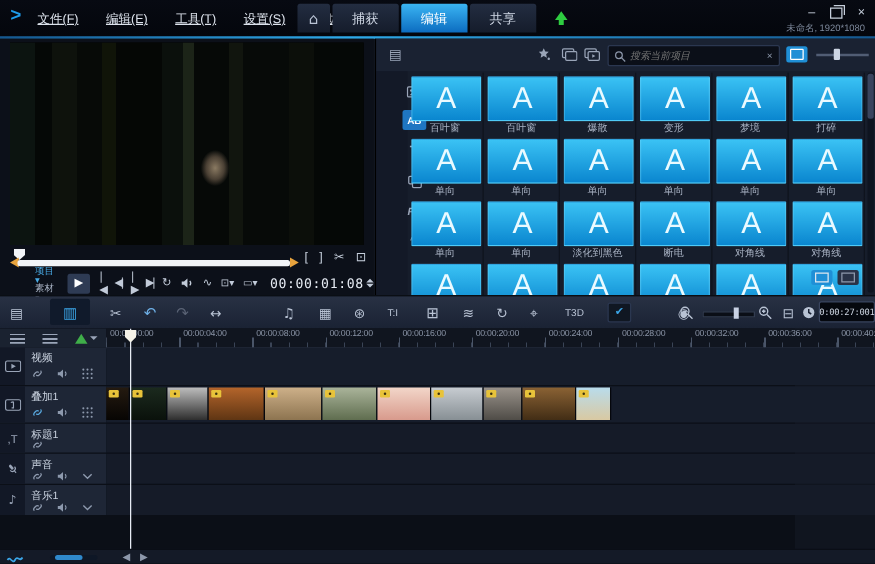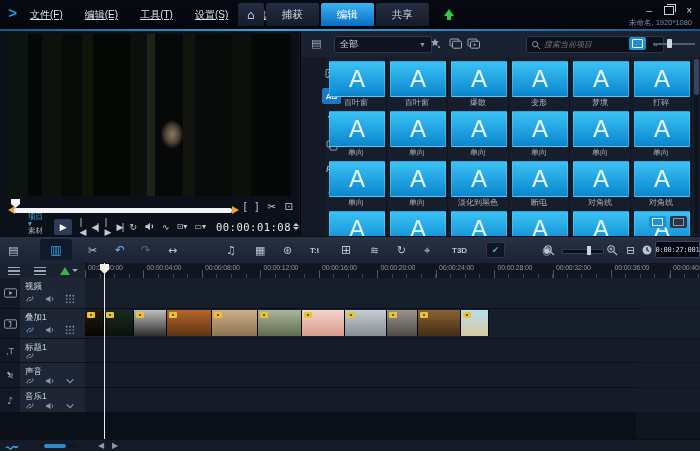--- a/index.html
+++ b/index.html
@@ -57,21 +57,21 @@
   #spin .dn{border-top:3px solid #c2cbd9;}
 
   
   #library{position:absolute;left:300px;top:31px;width:400px;height:205px;background:#161d2b;border-left:1px solid #000;}
   #libhead{position:absolute;left:0;top:0;width:400px;height:26px;background:#1a2232;}
   #libicon{position:absolute;left:10px;top:6px;color:#9aa5b8;font-size:11px;}
   #filter{position:absolute;left:33px;top:5px;width:86px;height:15px;background:#0d1320;border:1px solid #2c3850;border-radius:2px;
           display:flex;align-items:center;padding:0 5px;color:#d3dae6;font-size:9px;}
   #filter .arr{margin-left:auto;color:#8d98ab;font-size:7px;}
   .hicon{position:absolute;top:6px;color:#9aa5b8;}
-  #search{position:absolute;left:185px;top:5px;width:136px;height:15px;background:#0b0f18;border:1px solid #2b3750;border-radius:2px;display:flex;align-items:center;margin-left:40px;}
+  #search{position:absolute;left:185px;top:5px;width:136px;height:15px;background:#0b0f18;border:1px solid #2b3750;border-radius:2px;display:flex;align-items:center;}
   #search svg{margin-left:4px;}
   #search input{flex:1;background:transparent;border:0;outline:none;color:#8b95a8;font-size:8px;font-style:italic;padding:0 3px;min-width:0;}
   #search .x{color:#8d98ab;font-size:8px;margin-right:5px;}
   #viewbtn{position:absolute;left:328px;top:6px;width:17px;height:13px;background:#1f8fd6;border-radius:2px;display:flex;align-items:center;justify-content:center;}
   #viewbtn i{display:block;width:9px;height:7px;border:1px solid #fff;border-radius:1px;}
   #sizeslider{position:absolute;left:352px;top:12px;width:42px;height:2px;background:#515d74;}
   #sizeslider i{position:absolute;left:14px;top:-4px;width:5px;height:9px;background:#cdd6e4;border-radius:1px;}
 
   #cats{position:absolute;left:0;top:26px;width:25px;height:179px;background:#131927;}
   .cat{position:absolute;left:21px;width:19px;height:16px;display:flex;align-items:center;justify-content:center;color:#9aa5b8;font-size:10px;border-radius:2px;}
@@ -97,21 +97,21 @@
 
   
   #tbar{position:absolute;left:0;top:236px;width:700px;height:26px;background:linear-gradient(180deg,#283144,#1a2233);border-top:1px solid #0a0e14;border-bottom:1px solid #0a0e14;}
   .tb{position:absolute;top:5px;height:16px;display:flex;align-items:center;justify-content:center;color:#b9c3d4;font-size:11px;}
   .tb.dim{color:#5a6375;}
   .tb.blue{color:#6fb1e8;}
   #tbTimelineView{left:40px;top:2px;width:32px;height:21px;background:#101a2b;border-radius:2px;color:#3ba6e8;font-size:12px;}
   #tbRecord{position:relative;}
   #tbRecord::after{content:"";position:absolute;right:-2px;top:0;width:5px;height:5px;border-radius:50%;background:#d23b3b;}
   #tbMask{left:486px;width:17px;height:14px;background:#101722;border:1px solid #2b3750;border-radius:2px;color:#3ba6e8;font-size:9px;top:5px;}
-  .tlabel{font-size:8px;font-weight:bold;letter-spacing:0;}
+  .tlabel{font-size:8px;font-weight:normal;letter-spacing:0;}
   #tzoomslider{position:absolute;left:562px;top:12px;width:40px;height:3px;background:#0a0e16;border:1px solid #323c50;}
   #tzoomslider i{position:absolute;left:24px;top:-4px;width:4px;height:9px;background:#c9d2e4;}
   #tdur{position:absolute;left:655px;top:4px;width:43px;height:15px;background:#05080e;border:1px solid #39445e;border-radius:2px;
         display:flex;align-items:center;justify-content:center;color:#cfd7e4;font-size:7px;letter-spacing:-0.2px;}
 
   
   #timeline{position:absolute;left:0;top:263px;width:636px;height:188px;background:#0b0f17;}
   #tlcorner{position:absolute;left:0;top:0;width:85px;height:15px;background:#1a2230;display:flex;align-items:center;gap:14px;padding-left:8px;box-sizing:border-box;}
   .bars{display:inline-block;width:12px;height:8px;background:repeating-linear-gradient(180deg,#9aa5b8 0 1.4px,transparent 1.4px 3.4px);}
   #addtrack{display:flex;align-items:center;gap:2px;}
@@ -220,24 +220,20 @@
       <span id="spin">
           <i class="up"></i>
           <i class="dn"></i>
         </span>
     </div>
   </div>
 
   <div id="library">
     <div id="libhead">
       <span id="libicon" class="ic-txt">▤</span>
-      <div id="filter">
-        <span>全部</span>
-          <span class="arr">▼</span>
-      </div>
       <span class="hicon" style="left:128px">
         <svg class="ic" width="12" height="12" viewBox="0 0 12 12">
             <path d="M6 1.5l1.2 2.6 2.8.3-2.1 1.9.6 2.8L6 7.7 3.5 9.1l.6-2.8L2 4.4l2.8-.3z" fill="#9aa5b8"></path>
             <path d="M10 9v2M9 10h2" stroke="#9aa5b8" stroke-width="1"></path>
           </svg>
       </span>
       <span class="hicon" style="left:148px">
         <svg class="ic" width="13" height="12" viewBox="0 0 13 12">
             <rect x="1" y="2" width="9" height="7" rx="1" fill="none" stroke="#9aa5b8"></rect>
             <rect x="3.5" y="4.2" width="9" height="7" rx="1" fill="#1a2232" stroke="#9aa5b8"></rect>

